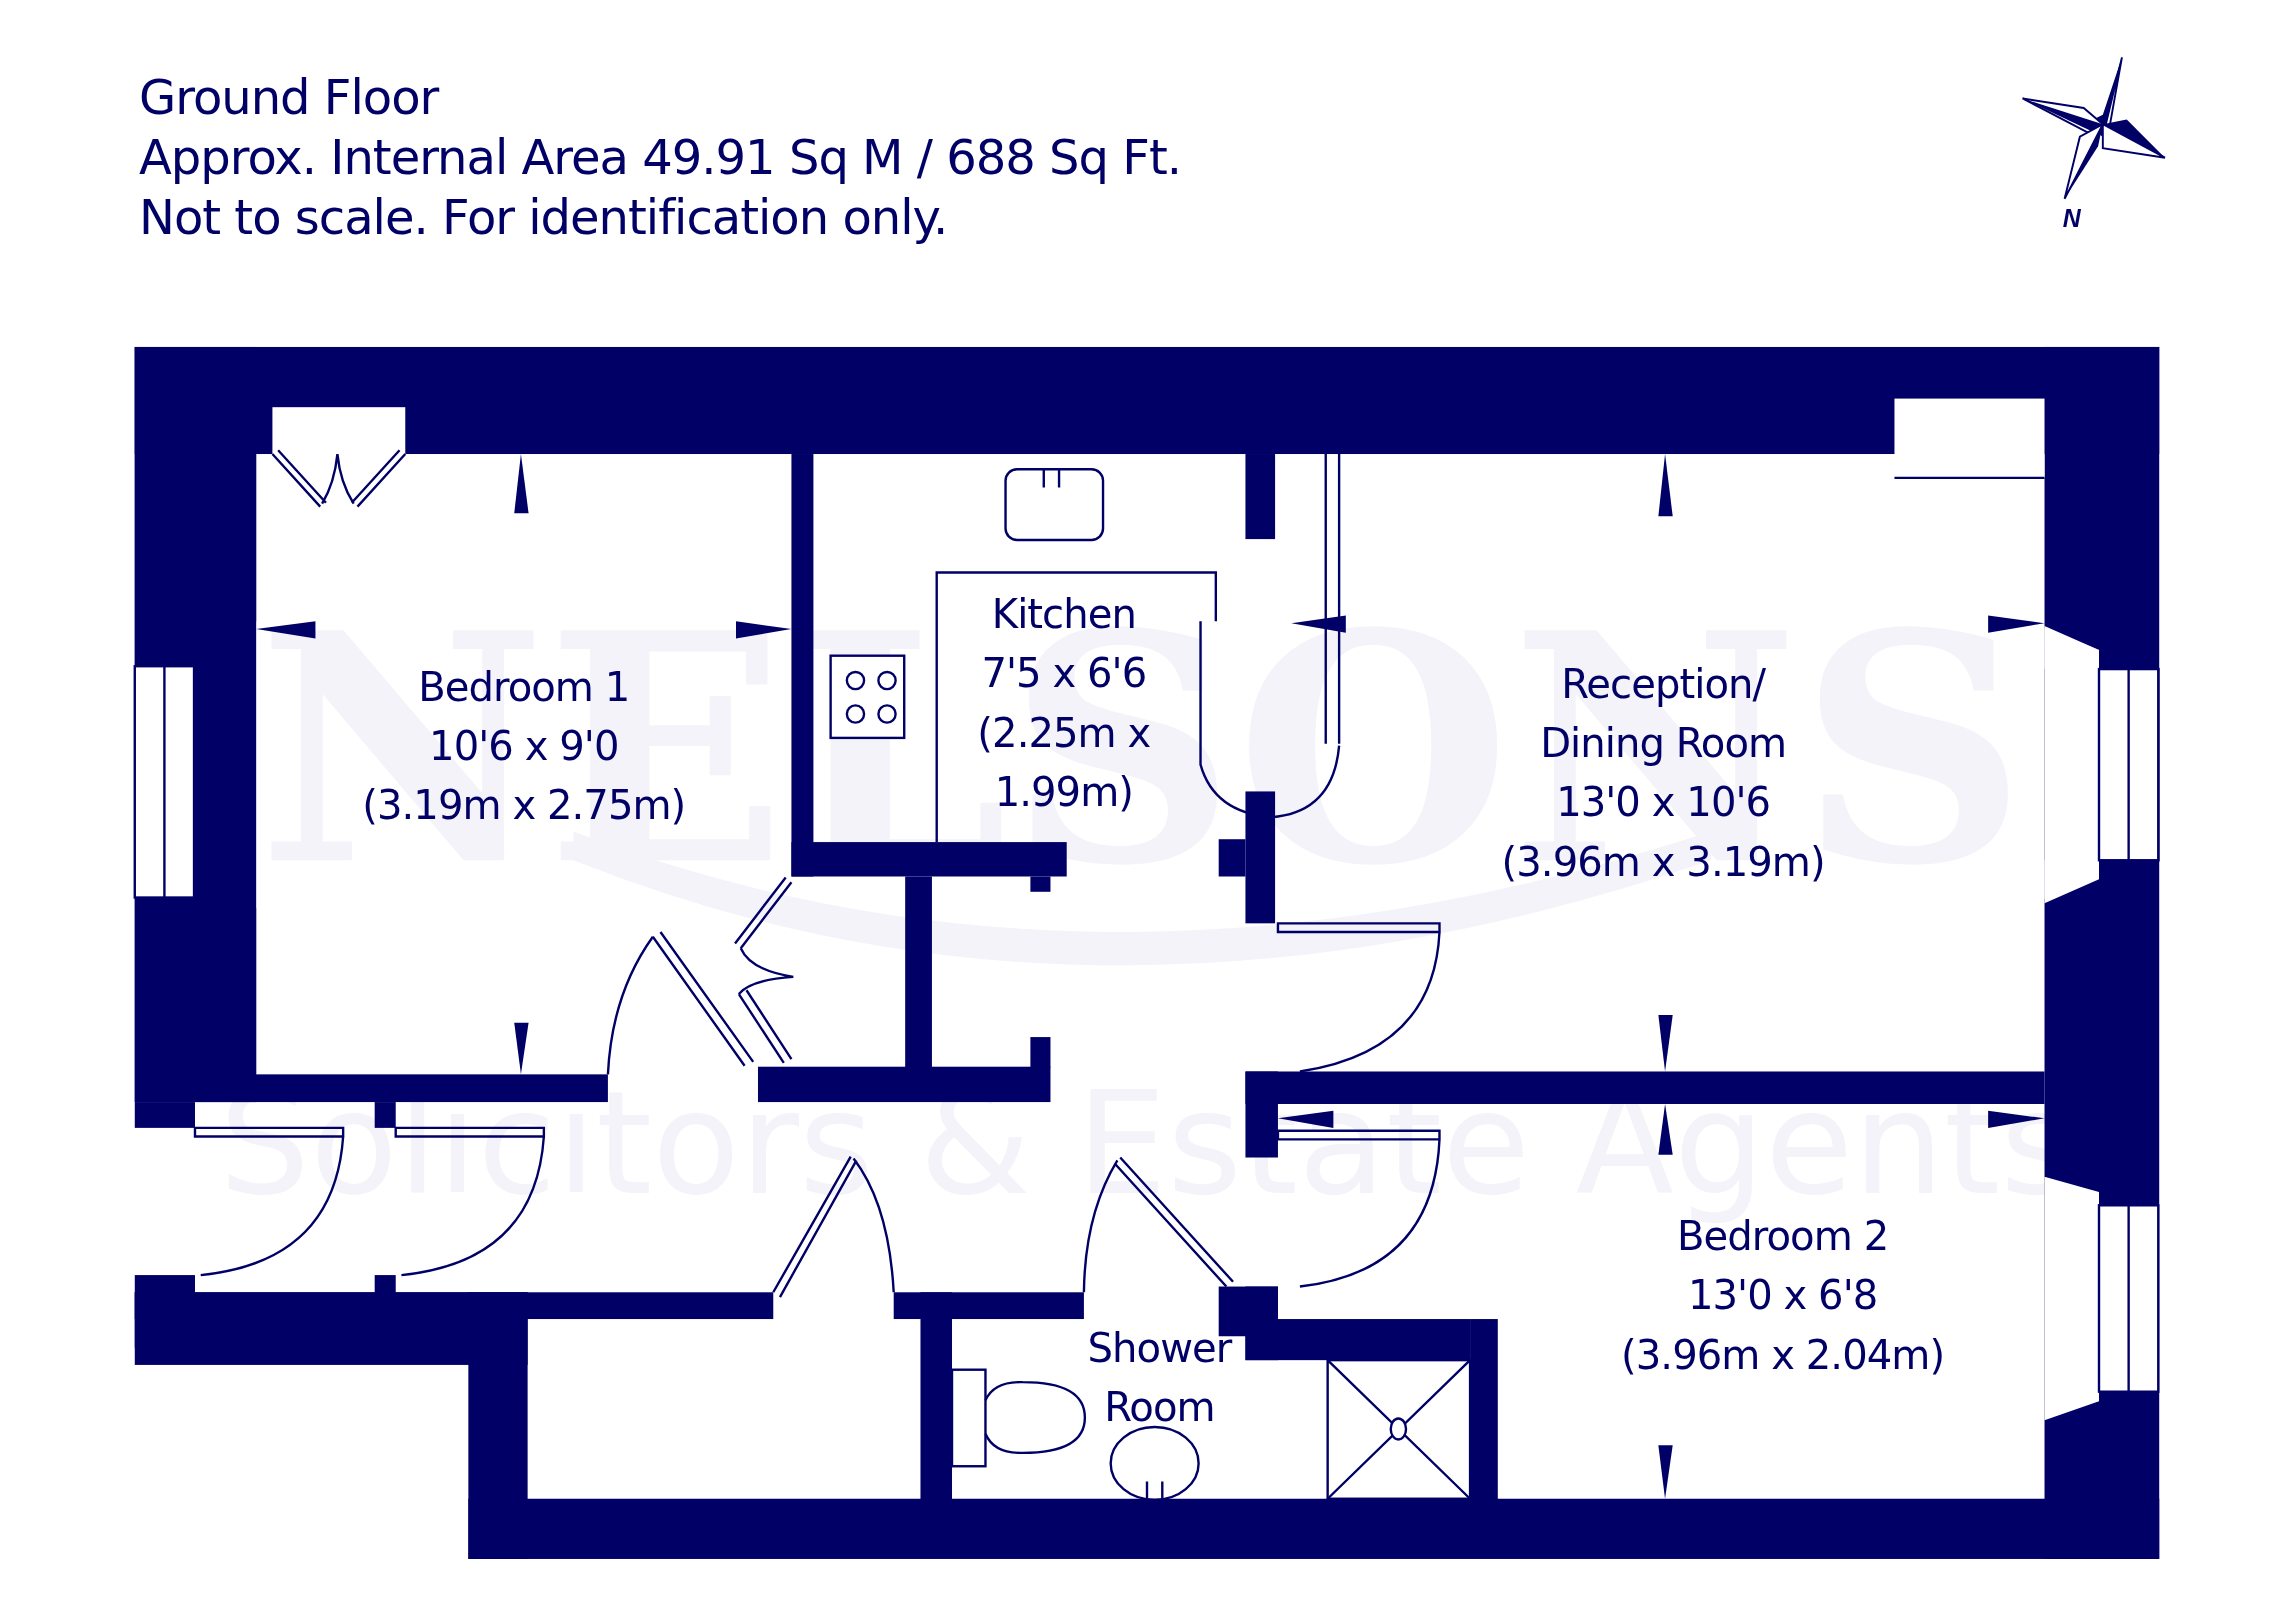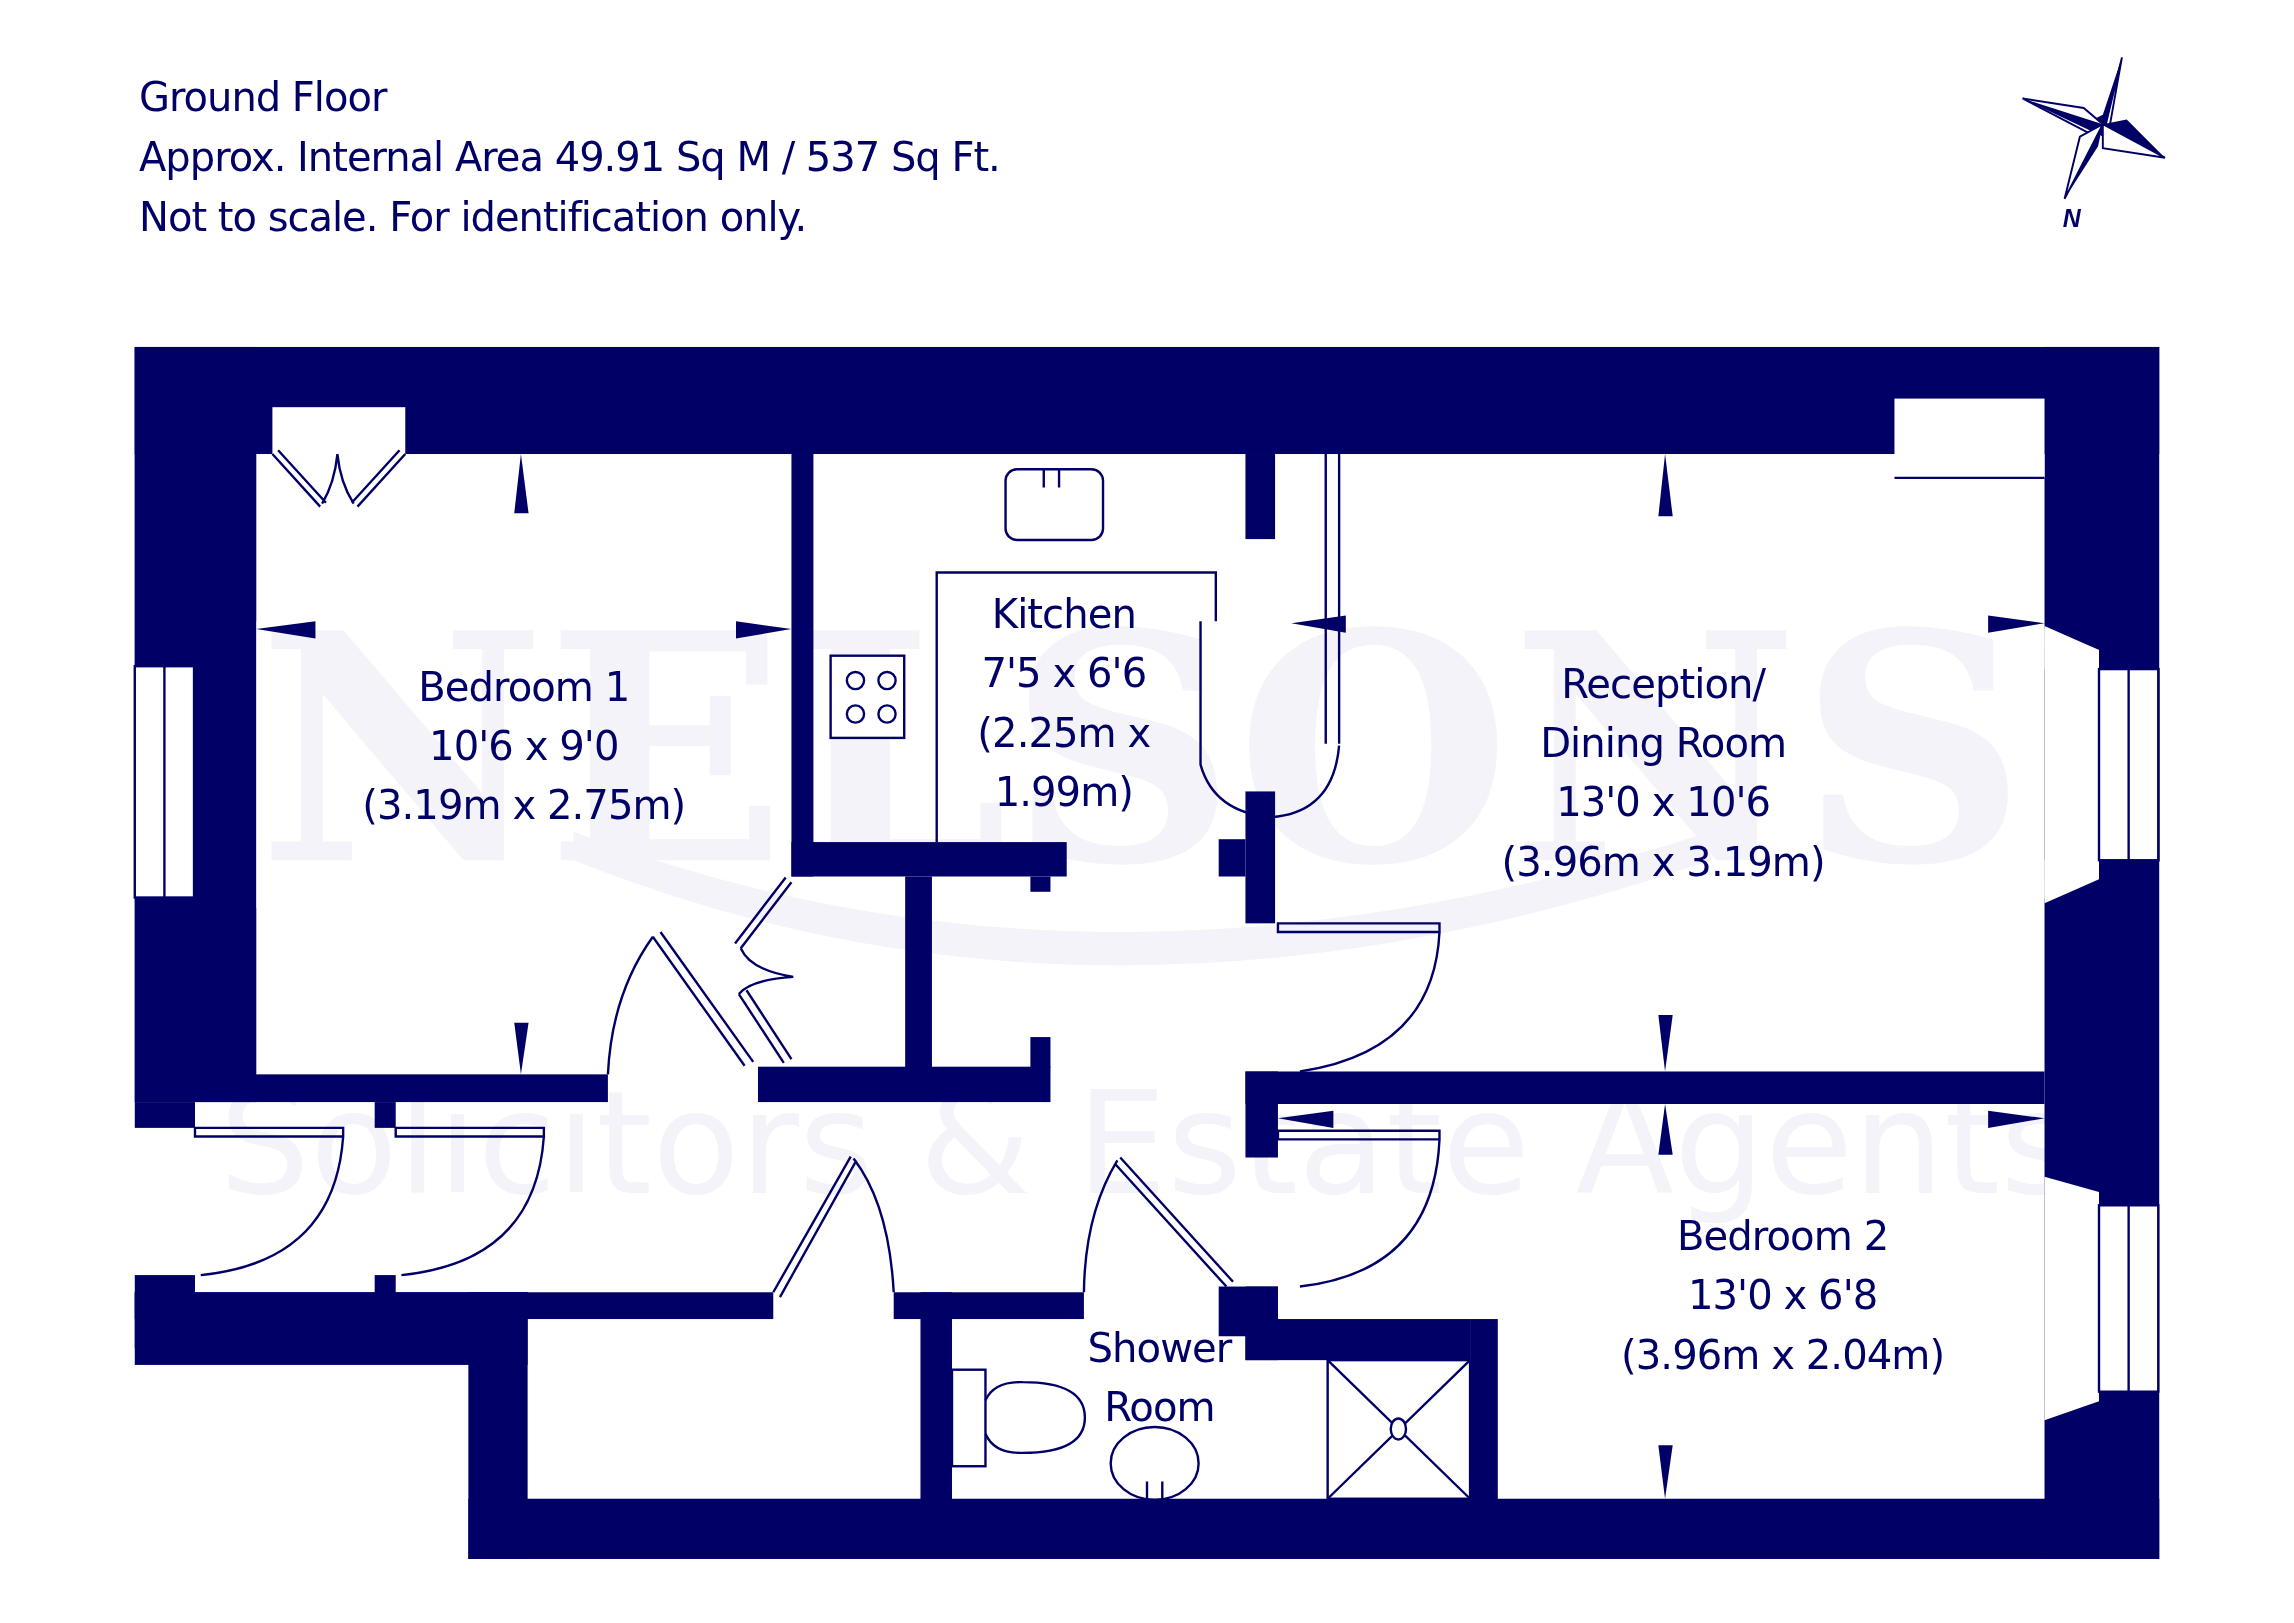--- a/index.html
+++ b/index.html
@@ -1,33 +1,33 @@
 <!DOCTYPE html>
 <html><head>
 <meta charset="utf-8">
 <style>
   html, body { margin: 0; padding: 0; background: #ffffff; }
   body { width: 2294px; height: 1623px; position: relative; overflow: hidden;
          font-family: "DejaVu Sans", "Liberation Sans", sans-serif; color: #000066; }
-  .header { position: absolute; left: 139px; top: 67px; line-height: 60px; font-size: 40px; letter-spacing: -1px; }
+  .header { position: absolute; left: 139px; top: 67px; line-height: 60px; font-size: 48px; letter-spacing: -1px; }
   .header div { white-space: nowrap; }
   svg.plan { position: absolute; left: 0; top: 0; }
   .wall { fill: #000066; }
   .line { fill: none; stroke: #000066; stroke-width: 2.5; }
   .fixt { fill: #ffffff; stroke: #000066; stroke-width: 2.5; }
   .room-label { fill: #000066; font-family: "DejaVu Sans", "Liberation Sans", sans-serif; font-size: 42px; text-anchor: middle; letter-spacing: -1px; }
   .wm { fill: #f3f3f9; font-family: "DejaVu Serif", "Liberation Serif", serif; font-weight: bold; }
   .wm2 { fill: #f3f3f9; font-family: "DejaVu Sans", "Liberation Sans", sans-serif; }
 </style>
 </head>
 <body>
 
 <div class="header">
   <div>Ground Floor</div>
-  <div>Approx. Internal Area 49.91 Sq M / 537 Sq Ft.</div>
+  <div>Approx. Internal Area 49.91 Sq M / 688 Sq Ft.</div>
   <div>Not to scale. For identification only.</div>
 </div>
 
 <svg class="plan" width="2294" height="1623" viewBox="0 0 2400 1698">
 
   <g>
     <text class="wm" x="1195" y="900" font-size="330" text-anchor="middle">NELSONS</text>
     <path d="M600 870 Q1150 1080 1790 870 L1790 900 Q1150 1120 600 900 Z" fill="#f3f3f9"></path>
     <text class="wm2" x="1200" y="1248" font-size="150" text-anchor="middle">Solicitors &amp; Estate Agents</text>
   </g>

